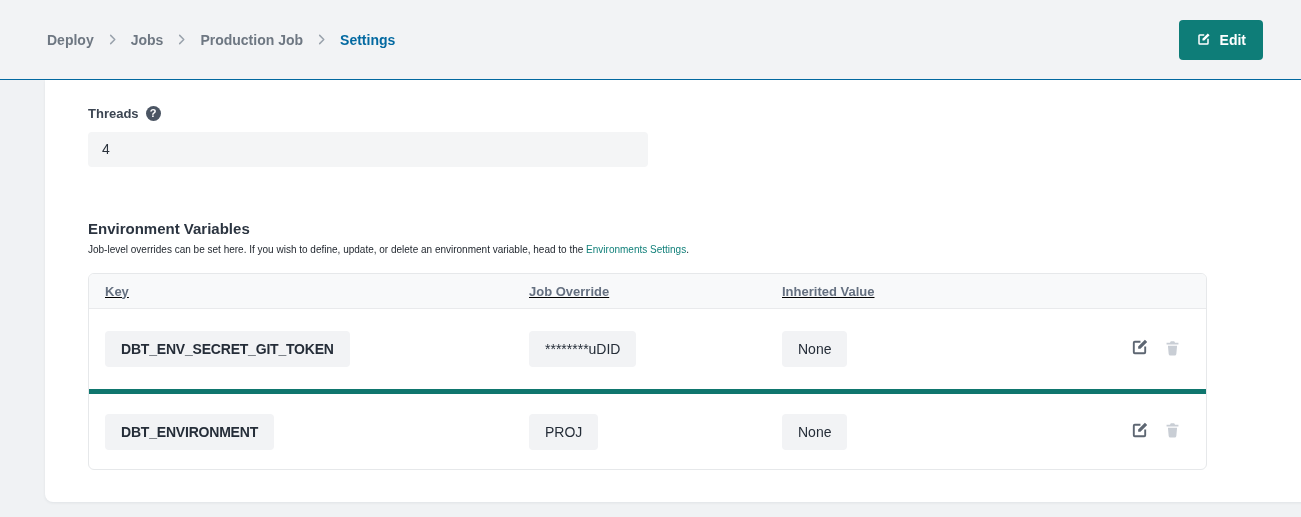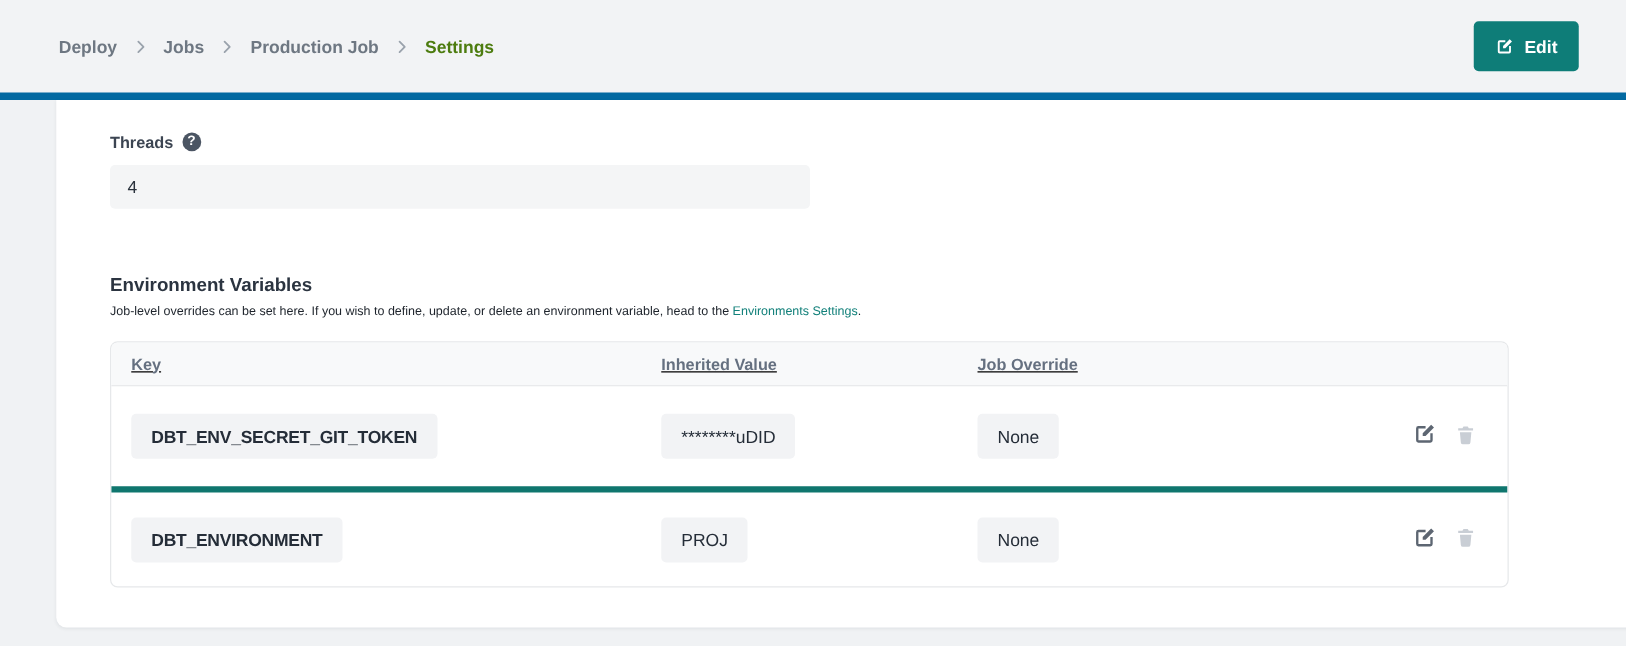--- a/index.html
+++ b/index.html
@@ -7,32 +7,32 @@
     width: 1301px; height: 517px;
     font-family: "Liberation Sans", "DejaVu Sans", sans-serif;
     background: #f0f2f4;
     overflow: hidden;
   }
 
   
   .topbar {
     height: 80px;
     background: #f2f3f5;
-    border-bottom: 6px solid #0369a1;
+    border-bottom: 1px solid #0369a1;
     display: flex;
     align-items: center;
     justify-content: space-between;
     padding: 0 38px 0 47px;
   }
   .breadcrumb { display: flex; align-items: center; gap: 13px; }
   .crumb {
     font-size: 14px; font-weight: 700; color: #6e7782;
     cursor: pointer; white-space: nowrap;
   }
-  .crumb.active { color: #4d7c0f; cursor: default; }
+  .crumb.active { color: #0369a1; cursor: default; }
   .crumb-sep { display: flex; align-items: center; color: #9aa2ac; }
   .edit-btn {
     display: flex; align-items: center; gap: 9px;
     background: #0e7d78; color: #ffffff;
     border: none; border-radius: 4px;
     height: 40px; padding: 0 17px;
     font-family: inherit; font-size: 14px; font-weight: 700;
     cursor: pointer;
   }
 
@@ -175,22 +175,22 @@
       <div class="text-input">4</div>
     </div>
 
     <div class="section">
       <div class="section-title">Environment Variables</div>
       <p class="section-desc"><span>Job-level overrides can be set here. If you wish to define, update, or delete an environment variable, head to the </span><a>Environments Settings</a><span>.</span></p>
 
       <div class="env-table">
         <div class="t-head">
           <div>Key</div>
+          <div>Job Override</div>
           <div>Inherited Value</div>
-          <div>Job Override</div>
           <div></div>
         </div>
         <div id="table-body">
             <div class="t-row">
               <div class="t-cell"><span class="pill key">DBT_ENV_SECRET_GIT_TOKEN</span></div>
               <div class="t-cell"><span class="pill">********uDID</span></div>
               <div class="t-cell"><span class="pill">None</span></div>
               <div class="actions">
                 <button class="icon-btn edit">
                   <span><svg width="19" height="19" viewBox="0 0 20 20">

